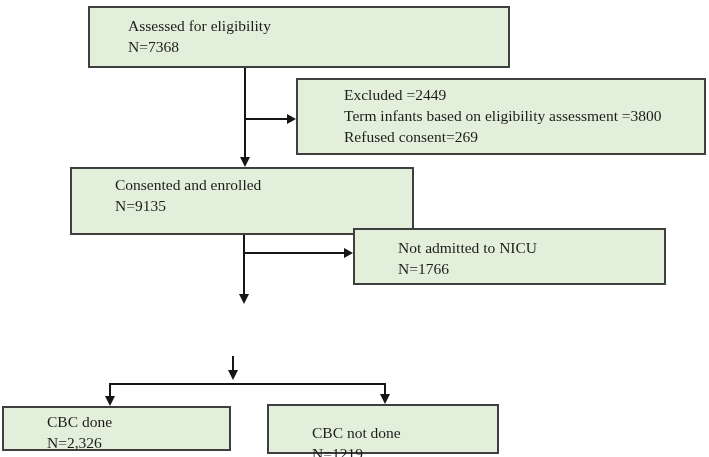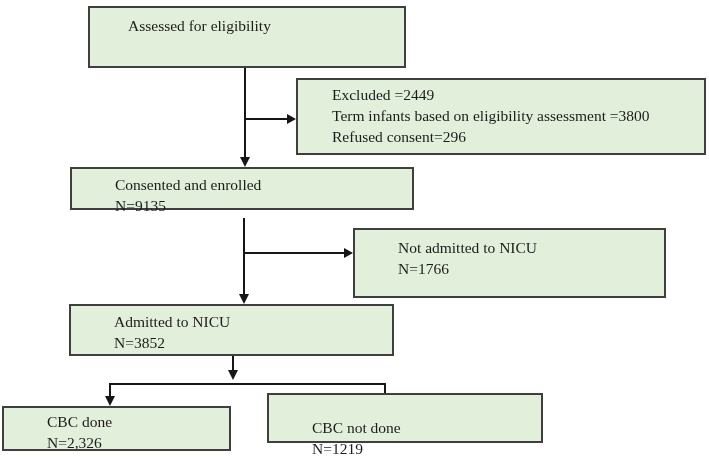--- a/index.html
+++ b/index.html
@@ -45,27 +45,27 @@
     background: var(--box-fill);
     border: 2px solid var(--box-border);
     padding: 5px 8px 4px 43px;
     font-size: 15.5px;
     line-height: 21px;
     white-space: nowrap;
   }
   .box .line {
     display: block;
   }
-  #b-assessed     { left: 88px;  top: 6px;   width: 318px; height: 62px; padding-left: 38px; padding-top: 7px; }
-  #b-excluded     { left: 296px; top: 78px;  width: 410px; height: 77px; padding-left: 34px; padding-top: 4px; }
-  #b-consented    { left: 70px;  top: 167px; width: 344px; height: 43px; }
-  #b-not-admitted { left: 353px; top: 228px; width: 313px; height: 70px; padding-top: 7px; }
+  #b-assessed     { left: 88px;  top: 6px;   width: 422px; height: 62px; padding-left: 38px; padding-top: 7px; }
+  #b-excluded     { left: 296px; top: 78px;  width: 410px; height: 77px; padding-left: 46px; padding-top: 4px; }
+  #b-consented    { left: 70px;  top: 167px; width: 344px; height: 68px; }
+  #b-not-admitted { left: 353px; top: 228px; width: 313px; height: 57px; padding-top: 7px; }
   #b-admitted     { left: 69px;  top: 304px; width: 325px; height: 52px; }
   #b-cbc-done     { left: 2px;   top: 406px; width: 229px; height: 45px; padding-top: 3px; }
-  #b-cbc-not-done { left: 267px; top: 393px; width: 276px; height: 50px; padding-top: 22px; }
+  #b-cbc-not-done { left: 267px; top: 404px; width: 232px; height: 50px; padding-top: 16px; }
 </style>
 </head>
 <body>
 
 <div class="canvas">
 
   <svg class="arrows" viewBox="0 0 709 457" xmlns="http://www.w3.org/2000/svg">
 
     <g>
       <line class="arrow-line" x1="245" y1="68" x2="245" y2="158"></line>
@@ -94,42 +94,39 @@
 
     <g>
       <polyline class="arrow-line" points="110,397 110,384 385,384 385,395"></polyline>
       <polygon class="arrow-head" points="110,406 105,396 115,396"></polygon>
       <polygon class="arrow-head" points="385,404 380,394 390,394"></polygon>
     </g>
   </svg>
 
   <div class="box" id="b-assessed">
     <span class="line">Assessed for eligibility</span>
+    <span class="line">N=7368</span>
   </div>
 
   <div class="box" id="b-excluded">
     <span class="line">Excluded =2449</span>
     <span class="line">Term infants based on eligibility assessment =3800</span>
-    <span class="line">Refused consent=296</span>
+    <span class="line">Refused consent=269</span>
   </div>
 
   <div class="box" id="b-consented">
     <span class="line">Consented and enrolled</span>
     <span class="line">N=9135</span>
   </div>
 
   <div class="box" id="b-not-admitted">
     <span class="line">Not admitted to NICU</span>
     <span class="line">N=1766</span>
   </div>
 
-  <div class="box" id="b-admitted">
-    <span class="line">Admitted to NICU</span>
-    <span class="line">N=3852</span>
-  </div>
 
   <div class="box" id="b-cbc-done">
     <span class="line">CBC done</span>
     <span class="line">N=2,326</span>
   </div>
 
   <div class="box" id="b-cbc-not-done">
     <span class="line">CBC not done</span>
     <span class="line">N=1219</span>
   </div>

